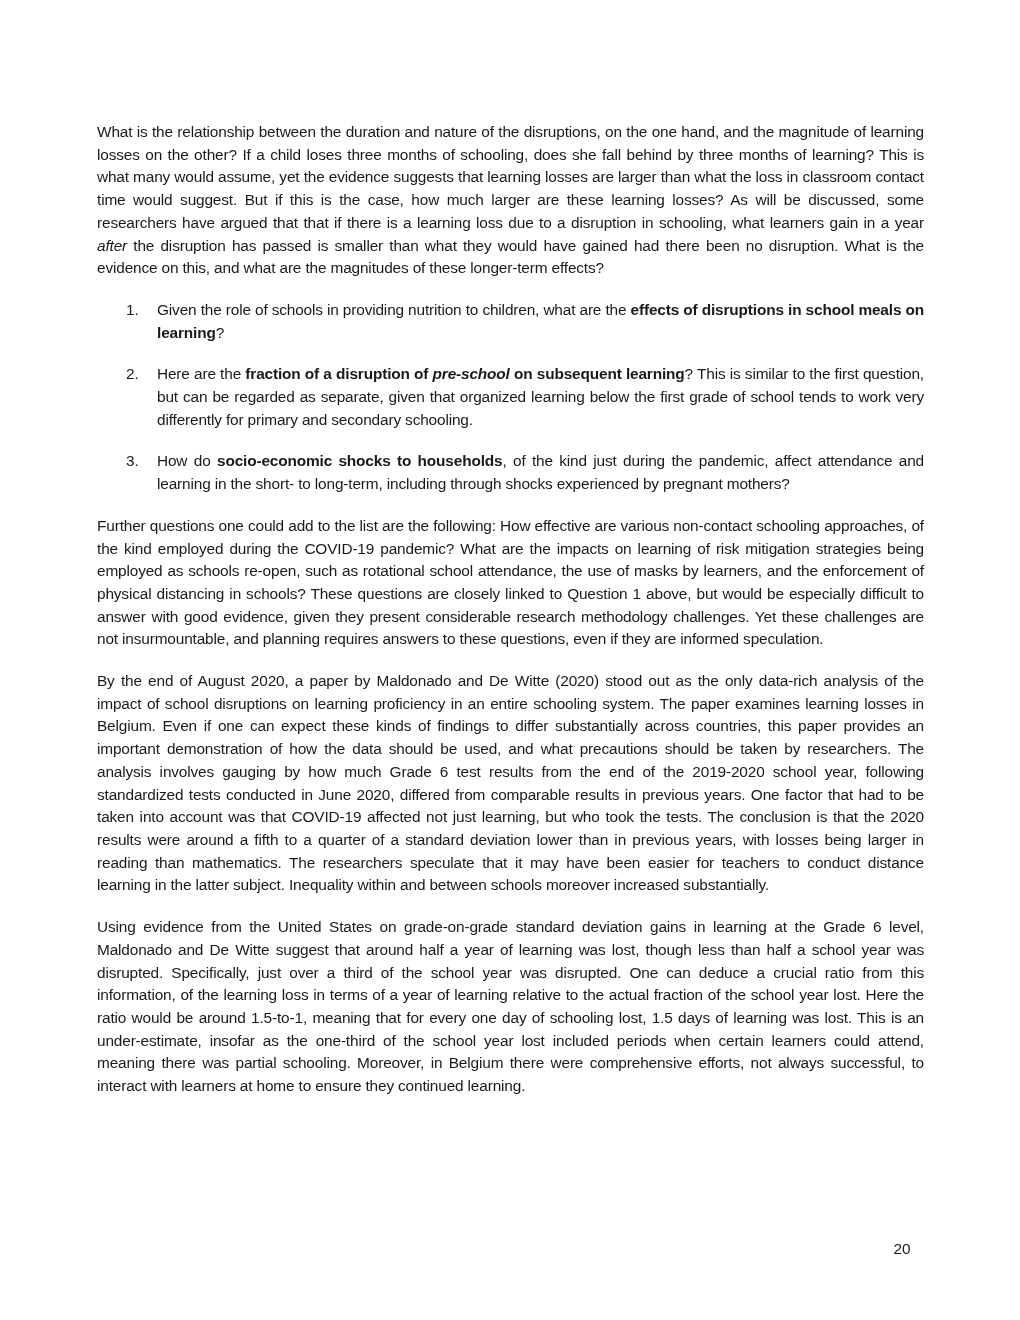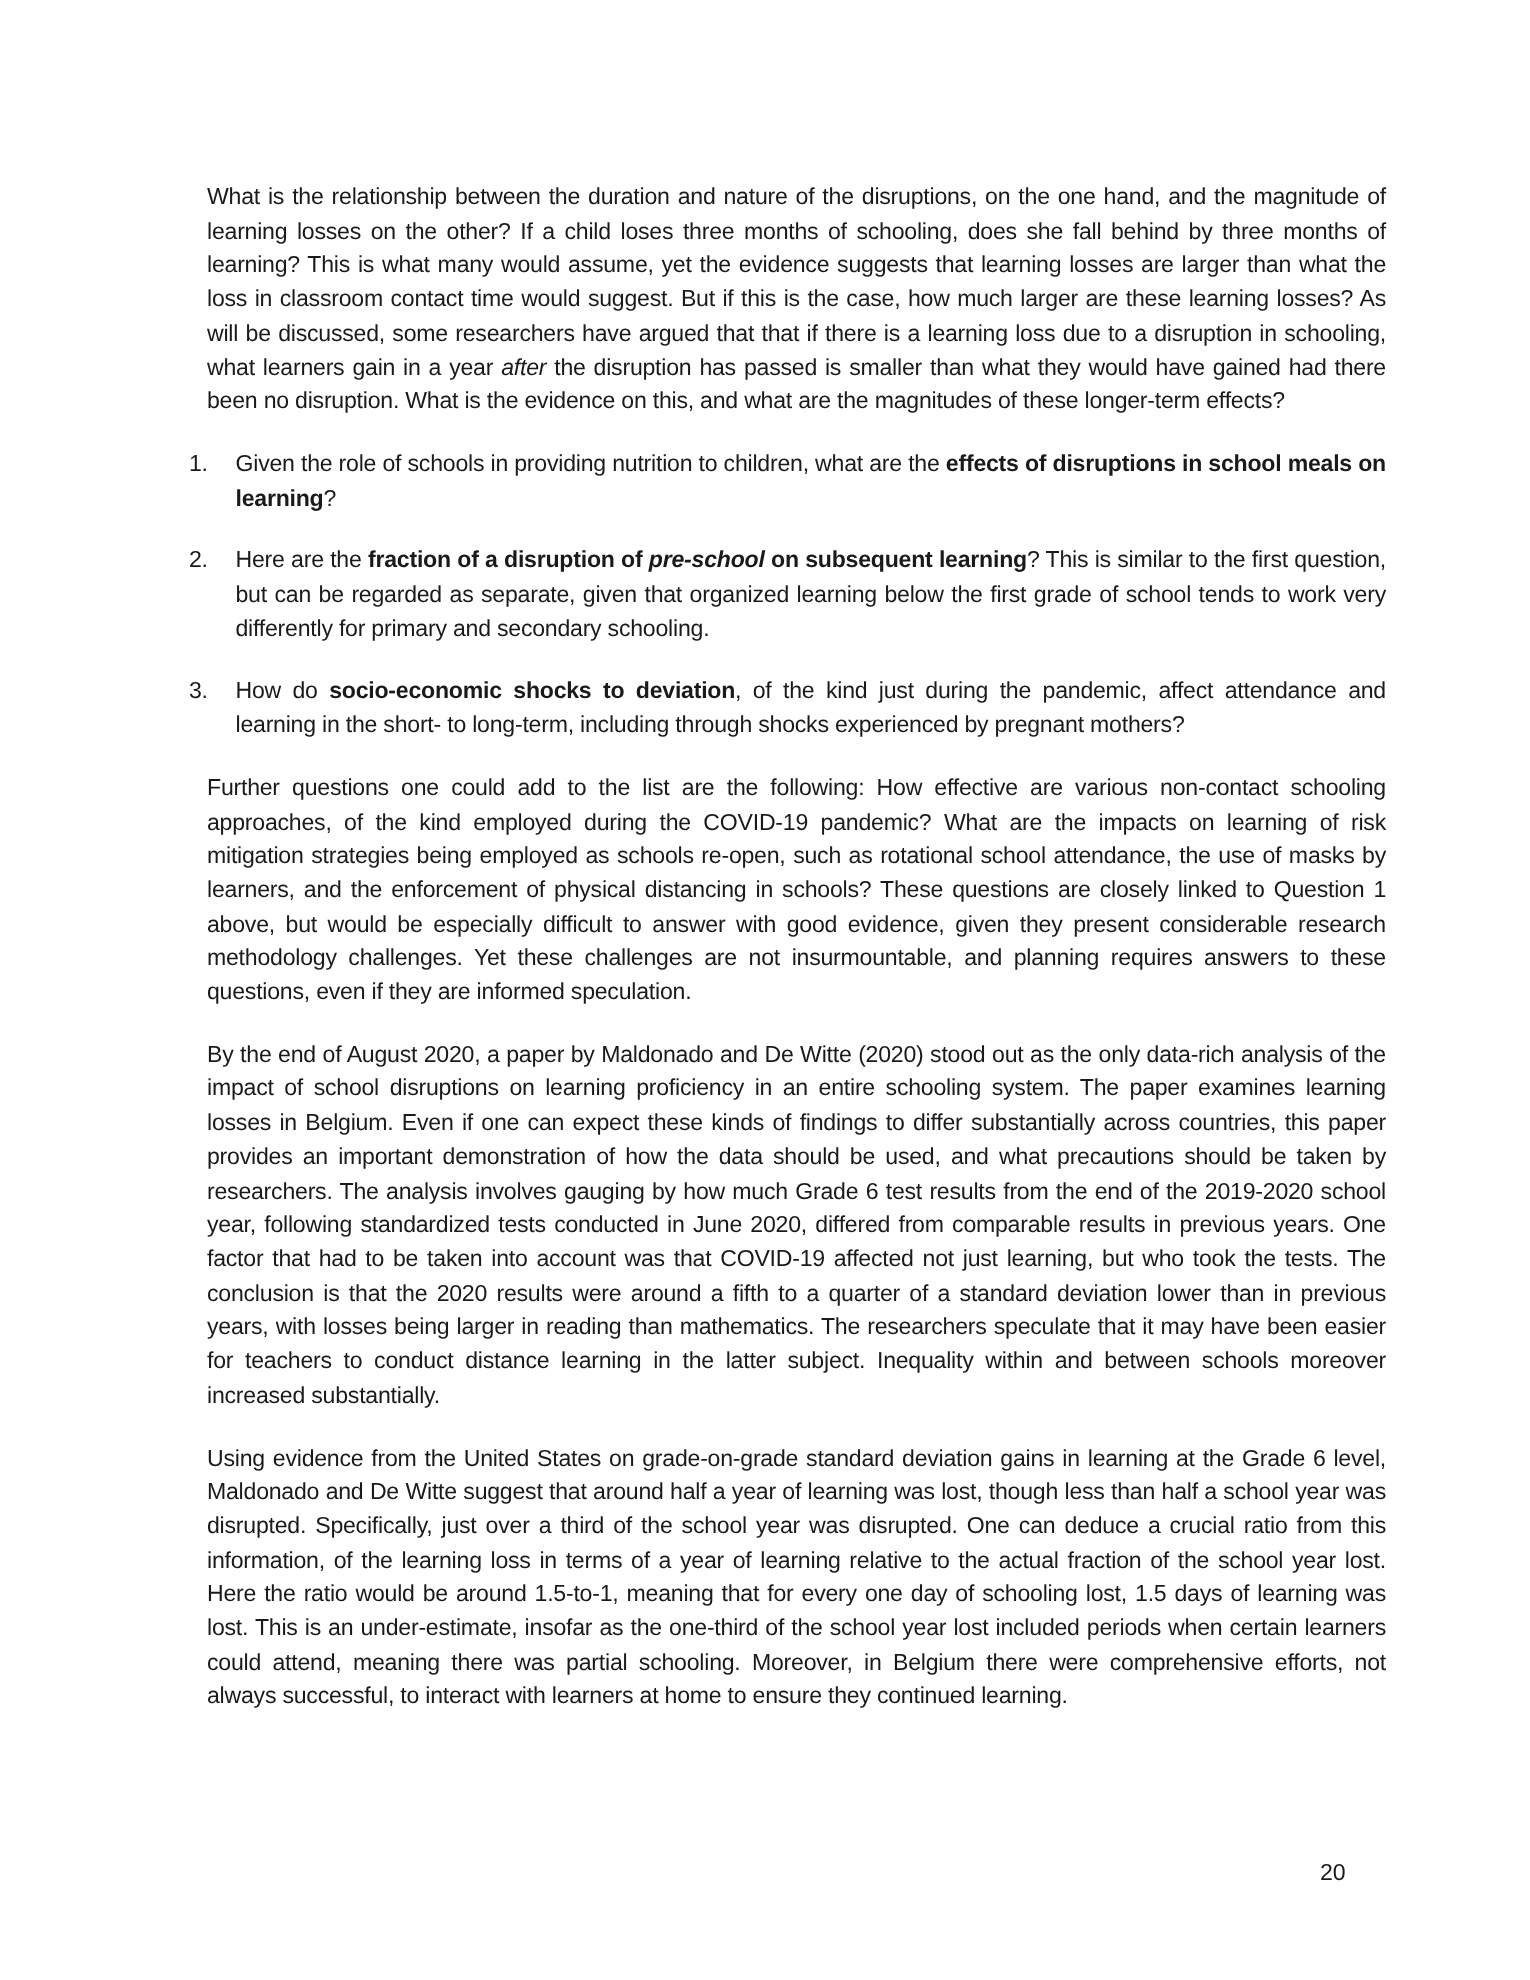--- a/index.html
+++ b/index.html
@@ -17,21 +17,21 @@
       top: 121px;
       width: 827px;
     }
     p, li {
       font-size: 15.4px;
       line-height: 22.7px;
       text-align: justify;
       margin: 0;
       letter-spacing: -0.15px;
     }
-    .para { margin-bottom: 19px; margin-left: 41px; }
+    .para { margin-bottom: 19px; }
     ol {
       list-style: none;
       margin: 14px 0 0 0;
       padding: 0;
     }
     ol li {
       position: relative;
       padding-left: 60px;
       margin-bottom: 19px;
     }
@@ -39,41 +39,41 @@
       position: absolute;
       left: 29px;
       top: 0;
     }
     b { font-weight: bold; }
     .page-number {
       position: absolute;
       left: 880px;
       top: 1238px;
       width: 44px;
-      text-align: left;
+      text-align: center;
       font-size: 15.4px;
       line-height: 22px;
     }
   </style>
 </head>
 <body>
 
 <div class="page">
 
   <p class="para"><span>What is the relationship between the duration and nature of the disruptions, on the one hand, and the magnitude of learning losses on the other? If a child loses three months of schooling, does she fall behind by three months of learning? This is what many would assume, yet the evidence suggests that learning losses are larger than what the loss in classroom contact time would suggest. But if this is the case, how much larger are these learning losses? As will be discussed, some researchers have argued that that if there is a learning loss due to a disruption in schooling, what learners gain in a year </span><i>after</i><span> the disruption has passed is smaller than what they would have gained had there been no disruption. What is the evidence on this, and what are the magnitudes of these longer-term effects?</span></p>
 
   <ol>
     <li>
       <span class="num">1.</span><span>Given the role of schools in providing nutrition to children, what are the </span><b>effects of disruptions in school meals on learning</b><span>?</span>
     </li>
     <li>
       <span class="num">2.</span><span>Here are the </span><b><span>fraction of a disruption of </span><i>pre-school</i><span> on subsequent learning</span></b><span>? This is similar to the first question, but can be regarded as separate, given that organized learning below the first grade of school tends to work very differently for primary and secondary schooling.</span>
     </li>
     <li>
-      <span class="num">3.</span><span>How do </span><b>socio-economic shocks to deviation</b><span>, of the kind just during the pandemic, affect attendance and learning in the short- to long-term, including through shocks experienced by pregnant mothers?</span>
+      <span class="num">3.</span><span>How do </span><b>socio-economic shocks to households</b><span>, of the kind just during the pandemic, affect attendance and learning in the short- to long-term, including through shocks experienced by pregnant mothers?</span>
     </li>
   </ol>
 
   <p class="para">Further questions one could add to the list are the following: How effective are various non-contact schooling approaches, of the kind employed during the COVID-19 pandemic? What are the impacts on learning of risk mitigation strategies being employed as schools re-open, such as rotational school attendance, the use of masks by learners, and the enforcement of physical distancing in schools? These questions are closely linked to Question 1 above, but would be especially difficult to answer with good evidence, given they present considerable research methodology challenges. Yet these challenges are not insurmountable, and planning requires answers to these questions, even if they are informed speculation.</p>
 
   <p class="para">By the end of August 2020, a paper by Maldonado and De Witte (2020) stood out as the only data-rich analysis of the impact of school disruptions on learning proficiency in an entire schooling system. The paper examines learning losses in Belgium. Even if one can expect these kinds of findings to differ substantially across countries, this paper provides an important demonstration of how the data should be used, and what precautions should be taken by researchers. The analysis involves gauging by how much Grade 6 test results from the end of the 2019-2020 school year, following standardized tests conducted in June 2020, differed from comparable results in previous years. One factor that had to be taken into account was that COVID-19 affected not just learning, but who took the tests. The conclusion is that the 2020 results were around a fifth to a quarter of a standard deviation lower than in previous years, with losses being larger in reading than mathematics. The researchers speculate that it may have been easier for teachers to conduct distance learning in the latter subject. Inequality within and between schools moreover increased substantially.</p>
 
   <p class="para">Using evidence from the United States on grade-on-grade standard deviation gains in learning at the Grade 6 level, Maldonado and De Witte suggest that around half a year of learning was lost, though less than half a school year was disrupted. Specifically, just over a third of the school year was disrupted. One can deduce a crucial ratio from this information, of the learning loss in terms of a year of learning relative to the actual fraction of the school year lost. Here the ratio would be around 1.5-to-1, meaning that for every one day of schooling lost, 1.5 days of learning was lost. This is an under-estimate, insofar as the one-third of the school year lost included periods when certain learners could attend, meaning there was partial schooling. Moreover, in Belgium there were comprehensive efforts, not always successful, to interact with learners at home to ensure they continued learning.</p>
 
 </div>

